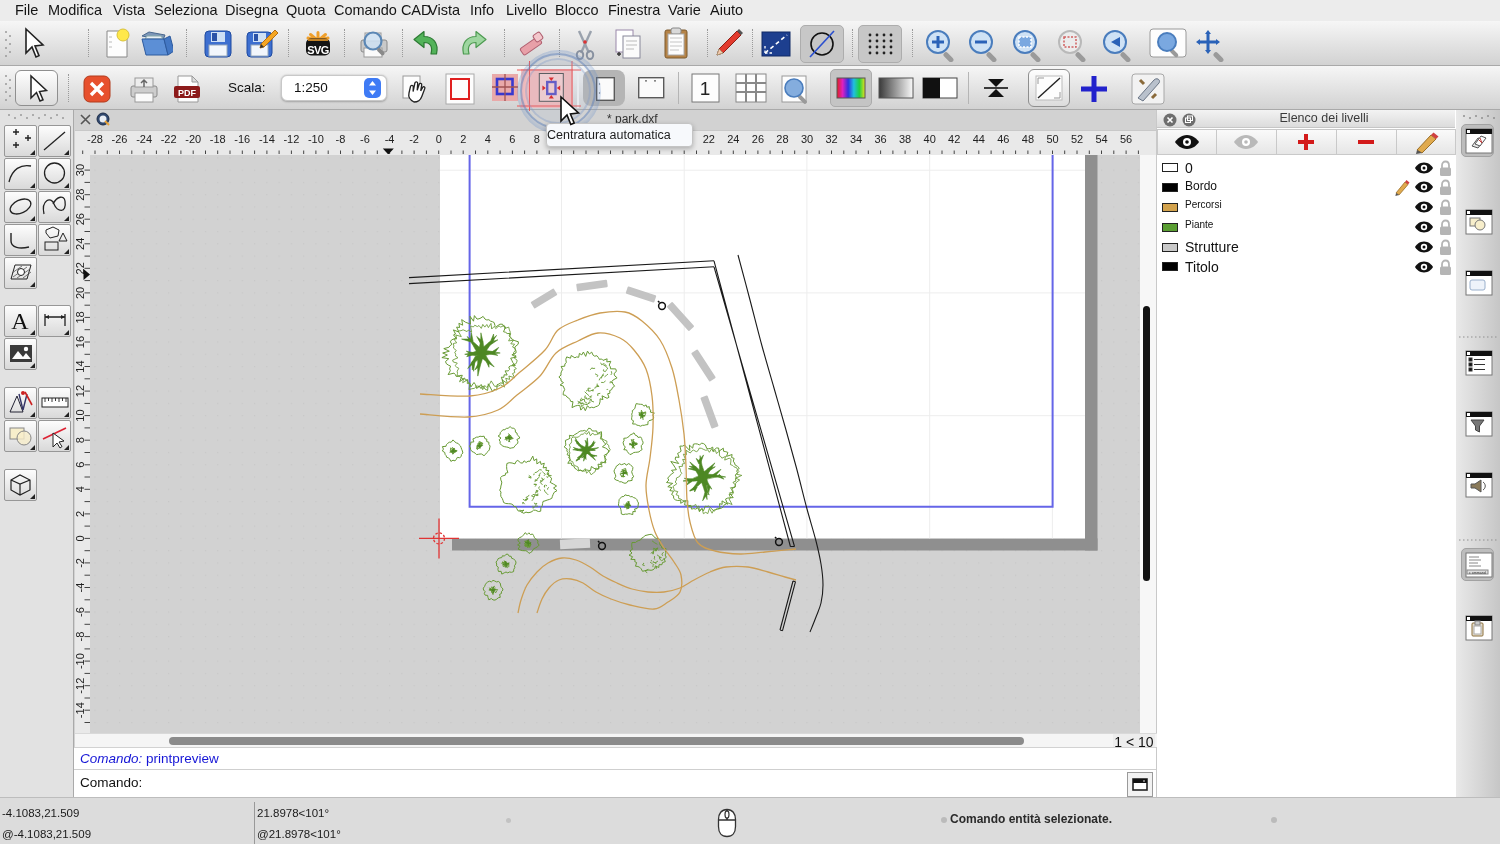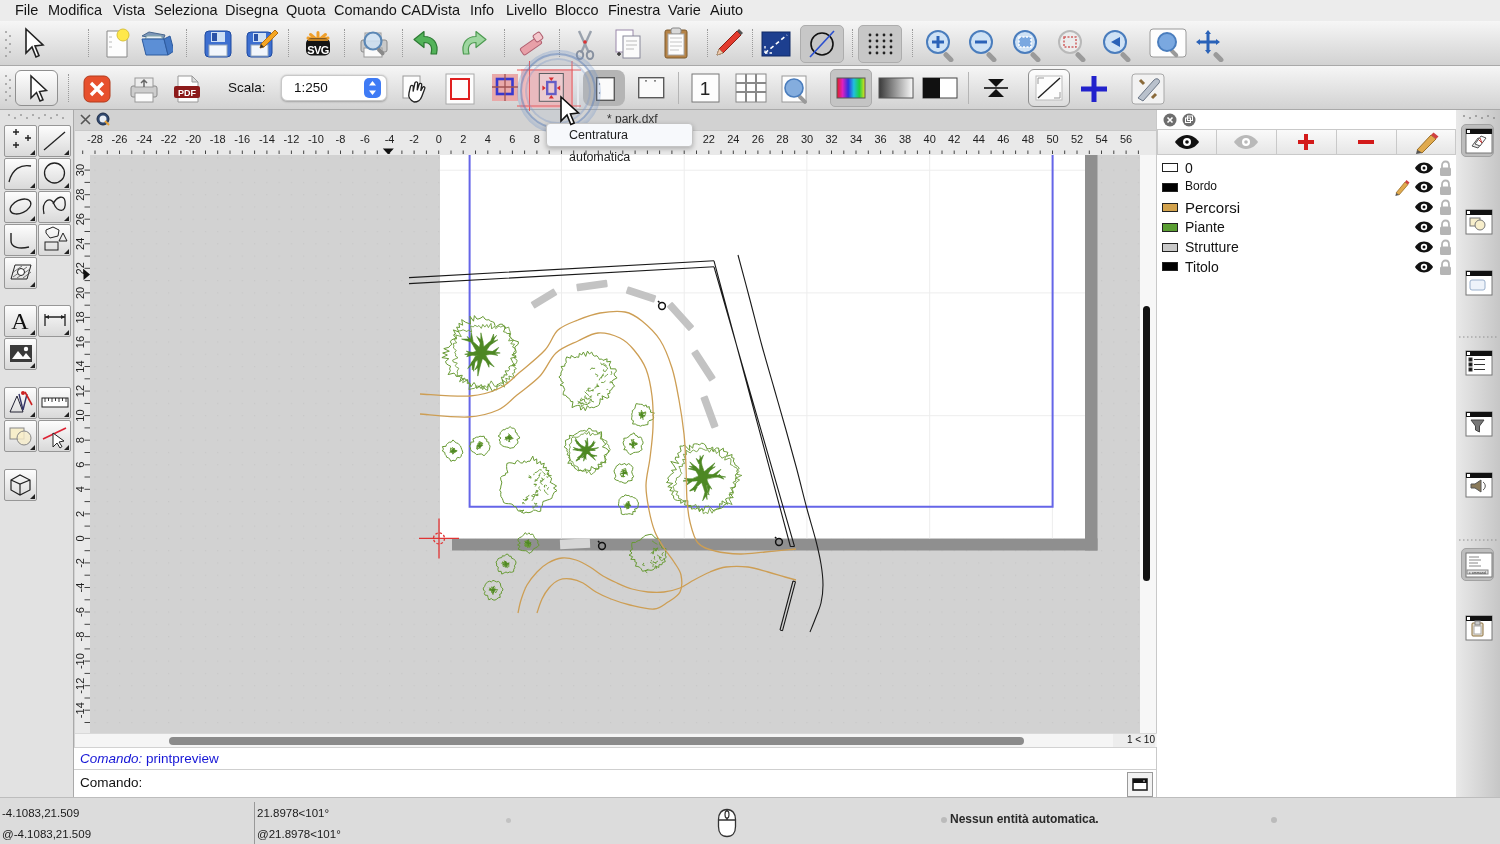--- a/index.html
+++ b/index.html
@@ -22,26 +22,26 @@
 #vscroll{left:1140px;top:155px;width:16px;height:578px;background:#f7f7f7}
 #vthumb{left:3px;top:151px;width:7px;height:275px;background:#111;border-radius:4px}
 #rpanel{left:1156px;top:110px;width:300px;height:687px;background:#fff;border-left:1px solid #c9c9c9}
 #rptitle{left:0;top:0;width:298px;height:18px;background:linear-gradient(#f3f3f3,#dcdcdc);border-bottom:1px solid #c6c6c6;font-size:12.5px;color:#3a3a3a;text-align:center;line-height:17px;padding-left:36px}
 .rpbtn{position:absolute;top:19px;height:26px;background:linear-gradient(#fafafa,#e6e6e6);border:1px solid #c9c9c9;border-left:none}
 #rstrip{left:1456px;top:110px;width:44px;height:687px;background:linear-gradient(90deg,#e9e9e9,#c6c6c6)}
 .sicon{position:absolute;left:5px;width:33px;height:33px}
 .sisel{background:#bdbdbd;border:1px solid #a2a2a2;border-radius:5px}
 #hscrollrow{left:75px;top:733px;width:1082px;height:14px;background:#f5f5f5;border-top:1px solid #d9d9d9}
 #hthumb{position:absolute;left:94px;top:3px;width:855px;height:8px;background:#8b8b8b;border-radius:4px}
-#pagelabel{position:absolute;right:2px;top:0px;width:42px;height:13px;background:#ededed;font-size:10px;color:#111;text-align:right}
+#pagelabel{position:absolute;right:2px;top:0px;width:42px;height:13px;background:#ededed;font-size:14px;color:#111;text-align:center}
 #cmdhist{left:74px;top:748px;width:1082px;height:22px;background:#fff;border-bottom:1px solid #cfcfcf;font-size:13.5px}
 #cmdinput{left:74px;top:770px;width:1082px;height:27px;background:#fff;font-size:13.5px;color:#111}
 #blcorner{left:0;top:733px;width:74px;height:64px;background:#e2e2e2;border-right:1px solid #aaa}
 #statusbar{left:0;top:797px;width:1500px;height:47px;background:#dcdcdc;border-top:1px solid #bdbdbd;font-size:11.5px;color:#1a1a1a}
-#tooltip{left:546px;top:123px;width:147px;height:24px;background:#f7f9fc;border:1px solid #c4c4c4;border-radius:4px;box-shadow:0 2px 5px rgba(0,0,0,0.25);font-size:12.5px;color:#1c1c1c;padding-left:22px;line-height:22px;z-index:30}
+#tooltip{left:546px;top:123px;width:147px;height:24px;background:#f7f9fc;border:1px solid #c4c4c4;border-radius:4px;box-shadow:0 2px 5px rgba(0,0,0,0.25);font-size:12.5px;color:#1c1c1c;padding-left:0;line-height:22px;z-index:30}
 #glow{left:517px;top:50px;width:84px;height:84px;border-radius:50%;background:radial-gradient(circle,rgba(100,140,200,0) 58%,rgba(100,140,200,0.35) 72%,rgba(80,120,185,0.75) 85%,rgba(100,140,195,0.4) 93%,rgba(120,155,205,0) 100%);z-index:25}
 .ic{position:absolute}
 </style></head><body>
 
 <div id="menubar" class="abs">
 <span style="left:15px">File</span>
     <span style="left:48px">Modifica</span>
     <span style="left:113px">Vista</span>
     <span style="left:154px">Seleziona</span>
     <span style="left:225px">Disegna</span>
@@ -809,20 +809,21 @@
 <g stroke="#e03434" stroke-width="1.3" fill="none">
 <path d="M329,387.4 H369 M349,367.4 V407.4"></path>
 <circle cx="349" cy="387.4" r="5.5" stroke-dasharray="2.5 1.8"></circle>
 </g>
 </svg></div>
 <div id="vscroll" class="abs">
     <div id="vthumb" class="abs"></div>
   </div>
 
 <div id="rpanel" class="abs">
+<div id="rptitle" class="abs">Elenco dei livelli</div>
 <svg class="ic" style="left:6px;top:3px" width="36" height="14">
       <circle cx="7" cy="7" r="6.5" fill="#6e6e6e"></circle>
       <path d="M4.5,4.5 L9.5,9.5 M9.5,4.5 L4.5,9.5" stroke="#fff" stroke-width="1.6"></path>
       <circle cx="26" cy="7" r="6.5" fill="#6e6e6e"></circle>
       <rect x="22.5" y="5" width="5" height="4.5" fill="none" stroke="#fff"></rect>
       <rect x="24.5" y="3" width="5" height="4.5" fill="none" stroke="#fff"></rect>
     </svg>
 <div class="rpbtn" style="left:0;width:60px;border-left:1px solid #c9c9c9"><svg width="58" height="24">
         <path d="M29,5 C23,5 19,9 17,12 C19,15 23,19 29,19 C35,19 39,15 41,12 C39,9 35,5 29,5 Z" fill="#111"></path>
         <circle cx="29" cy="12" r="4" fill="#fff"></circle>
@@ -865,32 +866,32 @@
 <svg style="position:absolute;left:257px;top:70.4px" width="20" height="14">
       <path d="M10,1.5 C5.5,1.5 2.5,4.5 1,7 C2.5,9.5 5.5,12.5 10,12.5 C14.5,12.5 17.5,9.5 19,7 C17.5,4.5 14.5,1.5 10,1.5 Z" fill="#111"></path>
       <circle cx="10" cy="7" r="3.2" fill="#fff"></circle>
       <circle cx="10" cy="7" r="1.5" fill="#111"></circle>
     </svg>
 <svg style="position:absolute;left:281px;top:69.4px" width="15" height="17">
       <path d="M4,8 V5.5 C4,3 5.5,1.5 7.5,1.5 C9.5,1.5 11,3 11,5.5 V8" fill="none" stroke="#b5b5b5" stroke-width="1.8"></path>
       <rect x="2" y="7.5" width="11" height="8.5" rx="1.5" fill="#b5b5b5"></rect>
     </svg>
 <div style="position:absolute;left:5px;top:92.8px;width:16px;height:9px;background:#d2a24c;border:1px solid #222"></div>
-<span style="position:absolute;left:28px;top:89.2px;font-size:15px;color:#111">Percorsi</span>
+<span style="position:absolute;left:28px;top:89.2px;font-size:10px;color:#111">Percorsi</span>
 <svg style="position:absolute;left:257px;top:90.2px" width="20" height="14">
       <path d="M10,1.5 C5.5,1.5 2.5,4.5 1,7 C2.5,9.5 5.5,12.5 10,12.5 C14.5,12.5 17.5,9.5 19,7 C17.5,4.5 14.5,1.5 10,1.5 Z" fill="#111"></path>
       <circle cx="10" cy="7" r="3.2" fill="#fff"></circle>
       <circle cx="10" cy="7" r="1.5" fill="#111"></circle>
     </svg>
 <svg style="position:absolute;left:281px;top:89.2px" width="15" height="17">
       <path d="M4,8 V5.5 C4,3 5.5,1.5 7.5,1.5 C9.5,1.5 11,3 11,5.5 V8" fill="none" stroke="#b5b5b5" stroke-width="1.8"></path>
       <rect x="2" y="7.5" width="11" height="8.5" rx="1.5" fill="#b5b5b5"></rect>
     </svg>
 <div style="position:absolute;left:5px;top:112.6px;width:16px;height:9px;background:#5a9e32;border:1px solid #222"></div>
-<span style="position:absolute;left:28px;top:109.1px;font-size:14px;color:#111">Piante</span>
+<span style="position:absolute;left:28px;top:109.1px;font-size:10px;color:#111">Piante</span>
 <svg style="position:absolute;left:257px;top:110.1px" width="20" height="14">
       <path d="M10,1.5 C5.5,1.5 2.5,4.5 1,7 C2.5,9.5 5.5,12.5 10,12.5 C14.5,12.5 17.5,9.5 19,7 C17.5,4.5 14.5,1.5 10,1.5 Z" fill="#111"></path>
       <circle cx="10" cy="7" r="3.2" fill="#fff"></circle>
       <circle cx="10" cy="7" r="1.5" fill="#111"></circle>
     </svg>
 <svg style="position:absolute;left:281px;top:109.1px" width="15" height="17">
       <path d="M4,8 V5.5 C4,3 5.5,1.5 7.5,1.5 C9.5,1.5 11,3 11,5.5 V8" fill="none" stroke="#b5b5b5" stroke-width="1.8"></path>
       <rect x="2" y="7.5" width="11" height="8.5" rx="1.5" fill="#b5b5b5"></rect>
     </svg>
 <div style="position:absolute;left:5px;top:132.5px;width:16px;height:9px;background:#c8c8c8;border:1px solid #222"></div>
@@ -1029,21 +1030,21 @@
 <span style="position:absolute;left:257px;top:9px">21.8978&lt;101°</span>
 <span style="position:absolute;left:257px;top:30px">@21.8978&lt;101°</span>
 <circle></circle>
 <div style="position:absolute;left:506px;top:20px;width:5px;height:5px;border-radius:50%;background:#c2c2c2"></div>
 <svg class="ic" style="left:716px;top:10px" width="22" height="30">
       <path d="M11,1.5 C5.5,1.5 2.5,5.5 2.5,11.5 V18.5 C2.5,24.5 5.5,28.5 11,28.5 C16.5,28.5 19.5,24.5 19.5,18.5 V11.5 C19.5,5.5 16.5,1.5 11,1.5 Z" fill="#fff" stroke="#333" stroke-width="1.3"></path>
       <path d="M11,1.5 V12 M2.5,12 H19.5" stroke="#333" stroke-width="1.6" fill="none"></path>
       <ellipse cx="11" cy="6.5" rx="2" ry="3.6" fill="#fff" stroke="#333" stroke-width="1.2"></ellipse>
     </svg>
 <div style="position:absolute;left:941px;top:19px;width:6px;height:6px;border-radius:50%;background:#bbb"></div>
-<span style="position:absolute;left:950px;top:14px;font-size:12px;font-weight:bold;color:#2a2a2a">Nessun entità automatica.</span>
+<span style="position:absolute;left:950px;top:14px;font-size:12px;font-weight:bold;color:#2a2a2a">Comando entità selezionate.</span>
 <div style="position:absolute;left:1271px;top:19px;width:6px;height:6px;border-radius:50%;background:#bbb"></div>
 </div>
 <div id="tooltip" class="abs">Centratura automatica</div>
 <div id="glow" class="abs"></div>
 <div class="abs" style="left:520px;top:53px;width:76px;height:76px;border-radius:50%;border:2px solid rgba(95,130,185,0.5);z-index:26"></div>
 <div class="abs" style="left:525px;top:58px;width:66px;height:66px;border-radius:50%;border:2px solid rgba(120,150,200,0.32);background:rgba(150,175,215,0.10);z-index:26"></div>
 <svg class="abs" style="left:558px;top:95px;z-index:40" width="26" height="32">
     <path d="M3,2 L3,26 L9,20 L12.8,29.5 L16.2,28 L12.4,19 L20.5,18 Z" fill="#fff" stroke="#111" stroke-width="1.6"></path>
   </svg>
 

